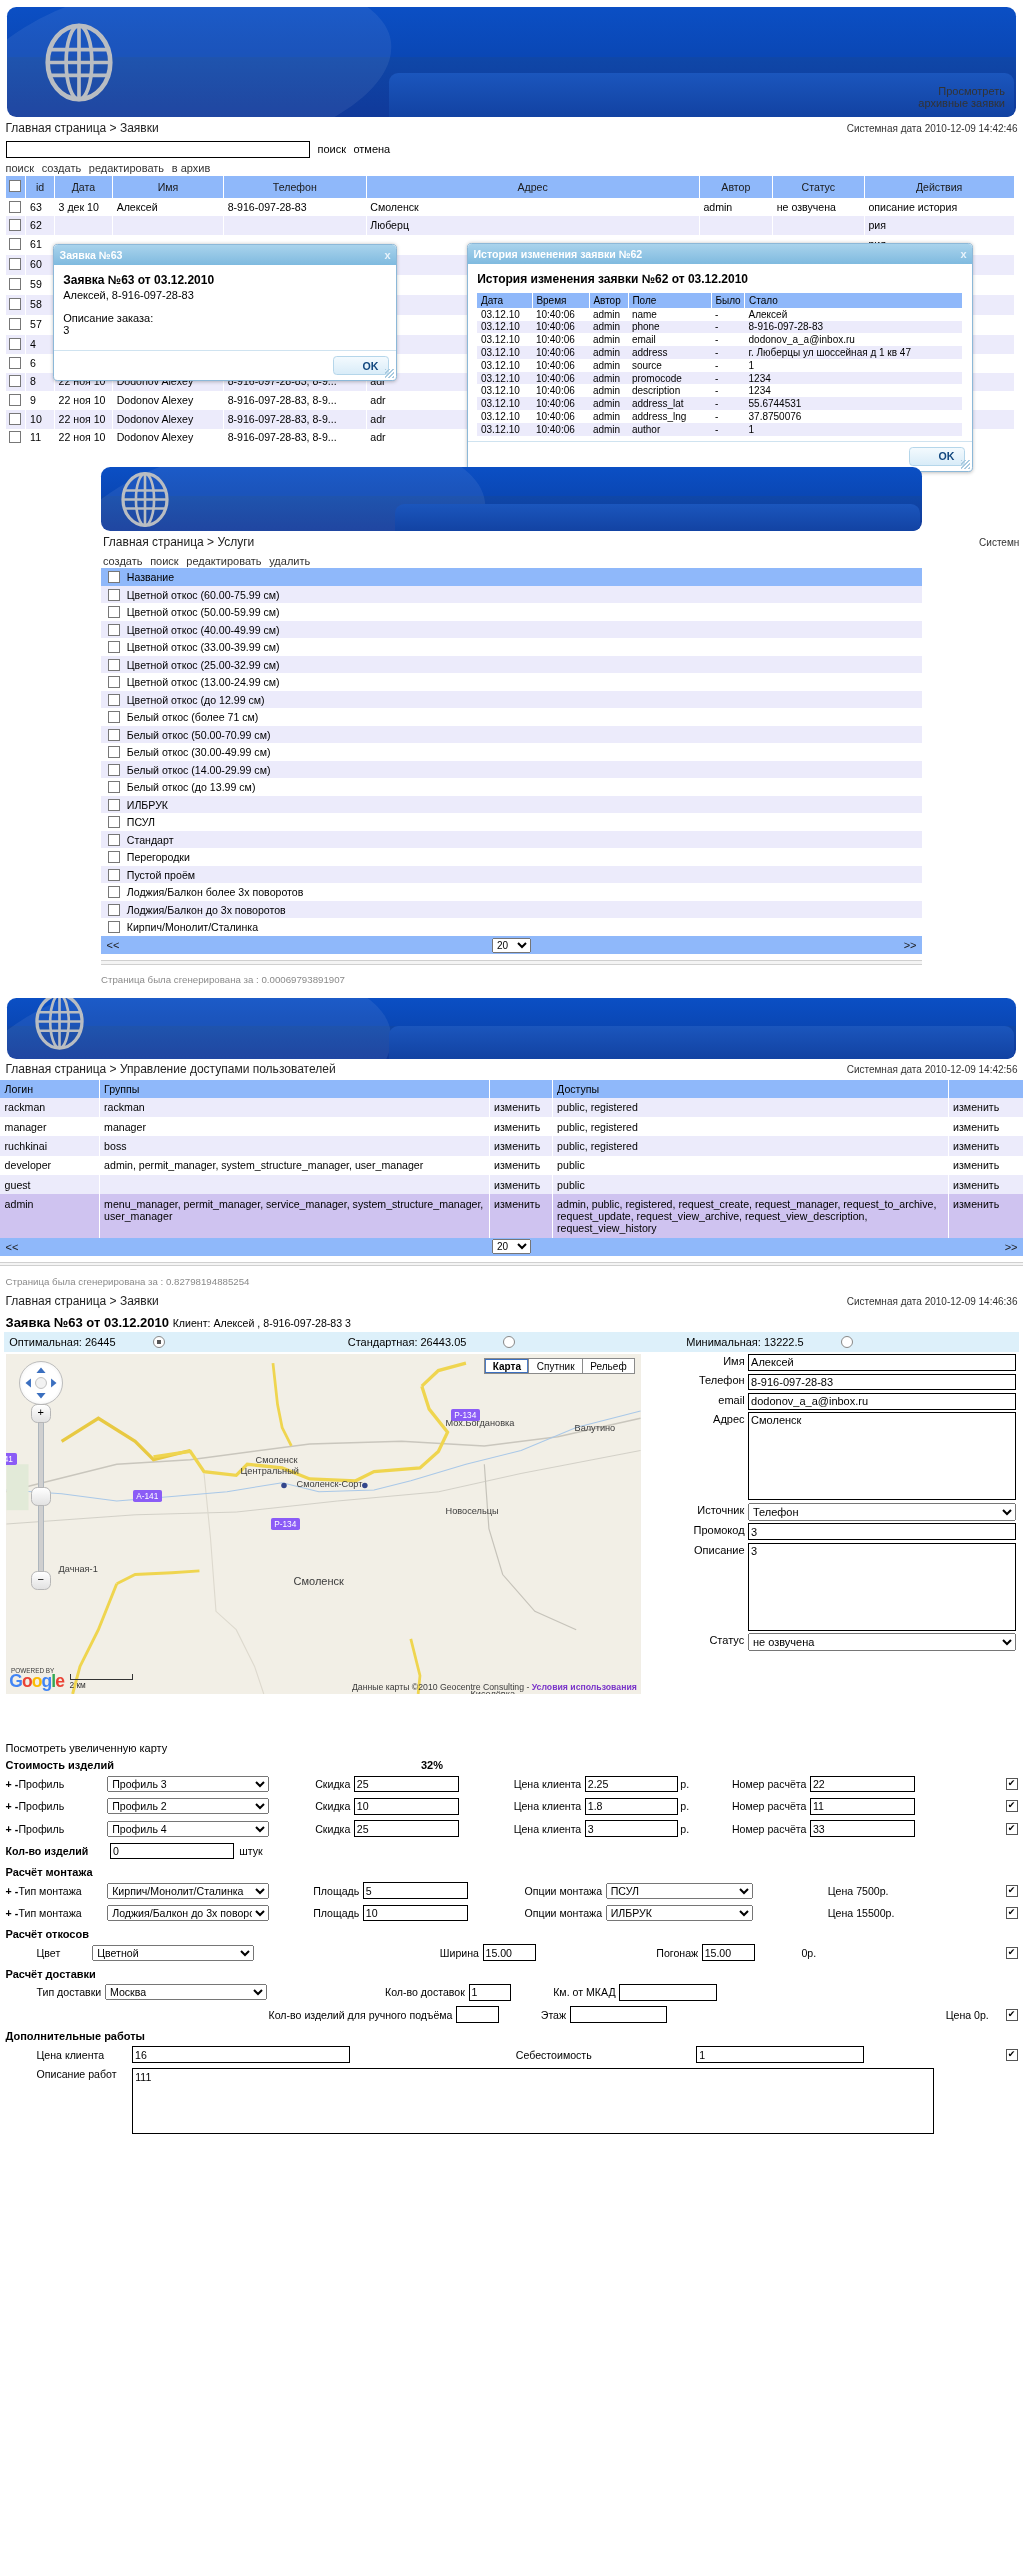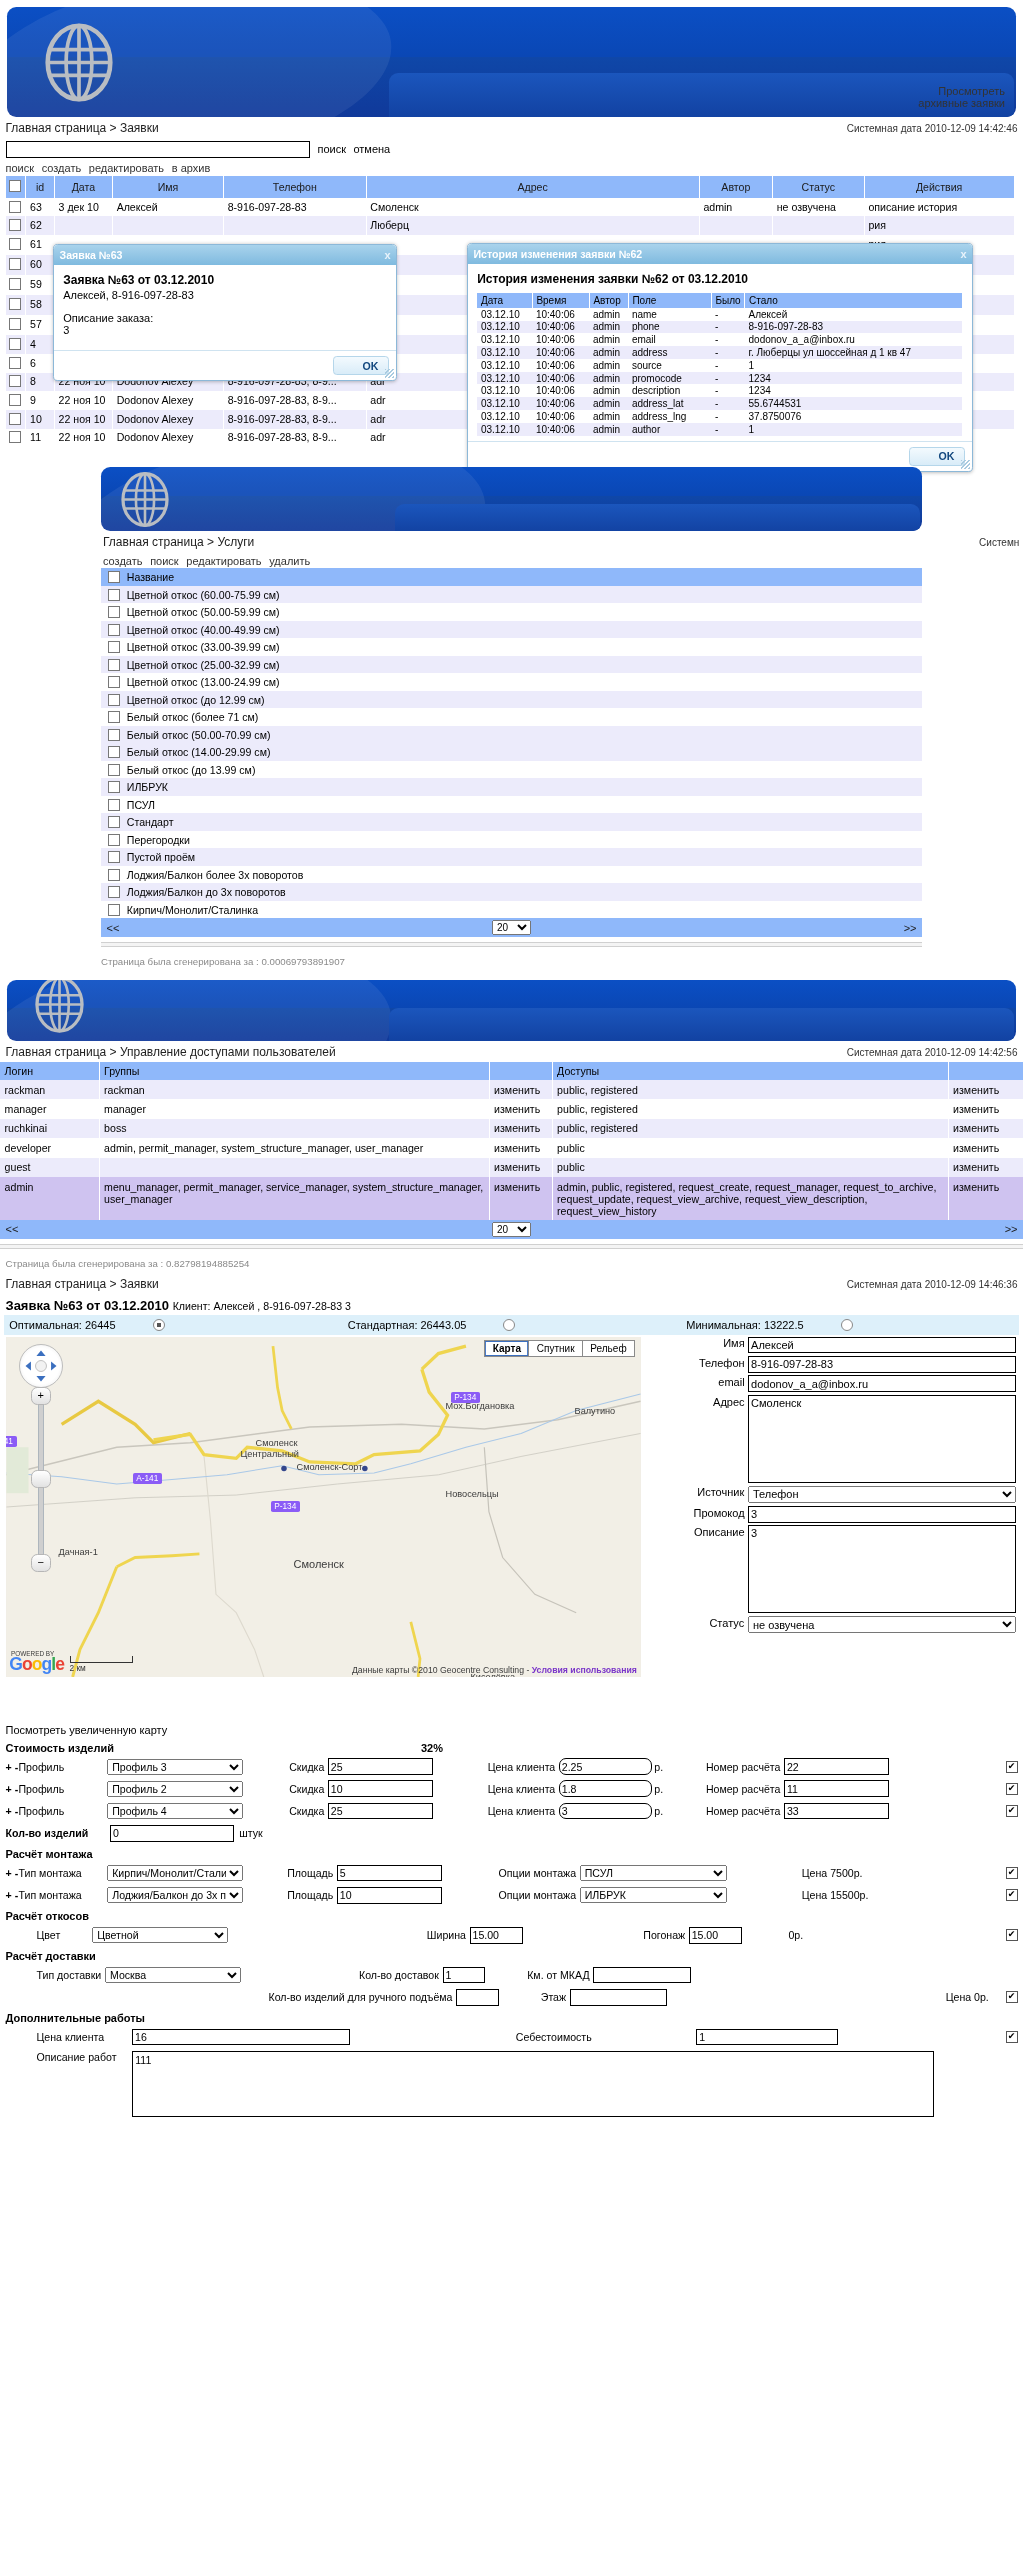--- a/index.html
+++ b/index.html
@@ -101,21 +101,21 @@
   .maplink{font-size:11px;padding:1.8px 5.5px;margin-top:44px;}
   .sect{font-weight:bold;font-size:11px;padding:3.7px 5.5px 1.8px 5.5px;}
   .pct{position:absolute;left:421px;font-size:11px;}
   .prow{display:flex;align-items:center;font-size:10.6px;padding:2.8px 5.5px;gap:0;}
   .prow .pm{width:57px;}
   .prow .lb{padding-right:3.7px;}
   .prow input{border:0.9px solid #000;height:14.7px;font-size:10.6px;padding:0 1.8px;}
   .prow select{font-size:10.6px;}
   .cbx{width:10px;height:10px;border:0.9px solid #555;background:#fff;display:inline-block;
     text-align:center;line-height:9.2px;font-size:9.2px;}
-  .w150{width:136px;}.w100{width:92px;}.w108{width:99px;}.w95{width:87px;border-radius:7px;}
+  .w150{width:162px;}.w100{width:92px;}.w108{width:99px;}.w95{width:87px;}
   .w128{width:118px;}.w40{width:37px;}.w52{width:48px;}.w230{width:212px;}
 </style>
 </head>
 <body>
 
 <div class="page">
 
   <div style="position:relative;">
     <div class="banner">
       <div class="swoosh"></div>
@@ -518,20 +518,24 @@
             <span>Цветной откос (до 12.99 см)</span>
           </div>
           <div class="lrow">
             <span class="ck"></span>
             <span>Белый откос (более 71 см)</span>
           </div>
           <div class="lrow even">
             <span class="ck"></span>
             <span>Белый откос (50.00-70.99 см)</span>
           </div>
+          <div class="lrow">
+            <span class="ck"></span>
+            <span>Белый откос (30.00-49.99 см)</span>
+          </div>
           <div class="lrow even">
             <span class="ck"></span>
             <span>Белый откос (14.00-29.99 см)</span>
           </div>
           <div class="lrow">
             <span class="ck"></span>
             <span>Белый откос (до 13.99 см)</span>
           </div>
           <div class="lrow even">
             <span class="ck"></span>

